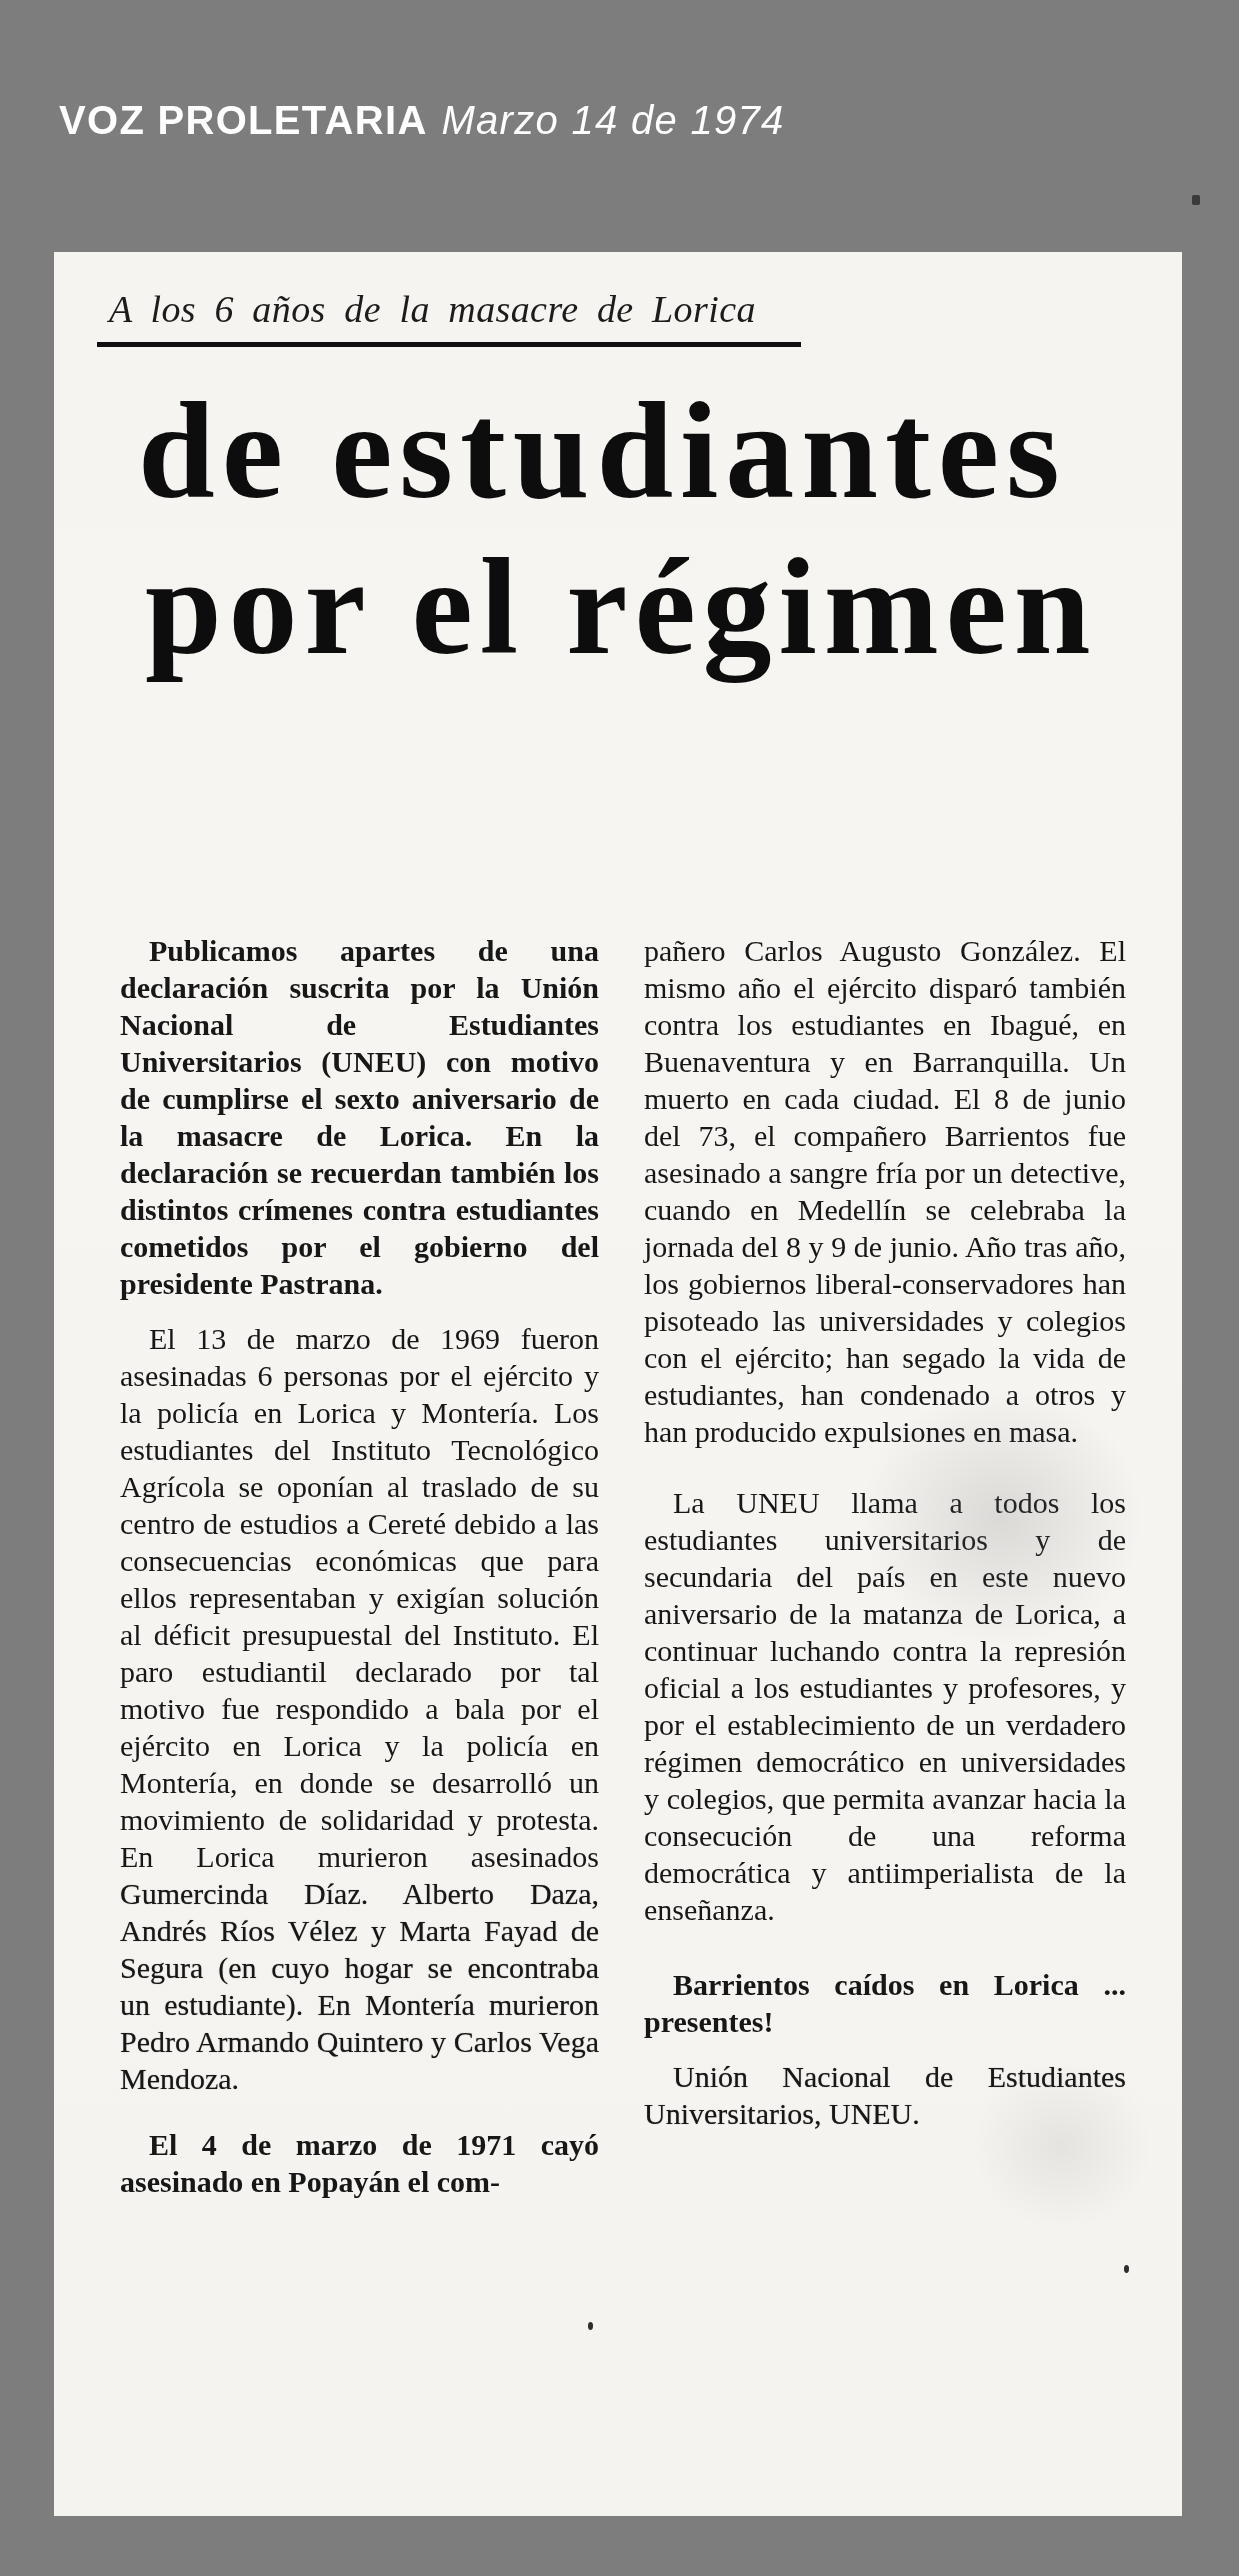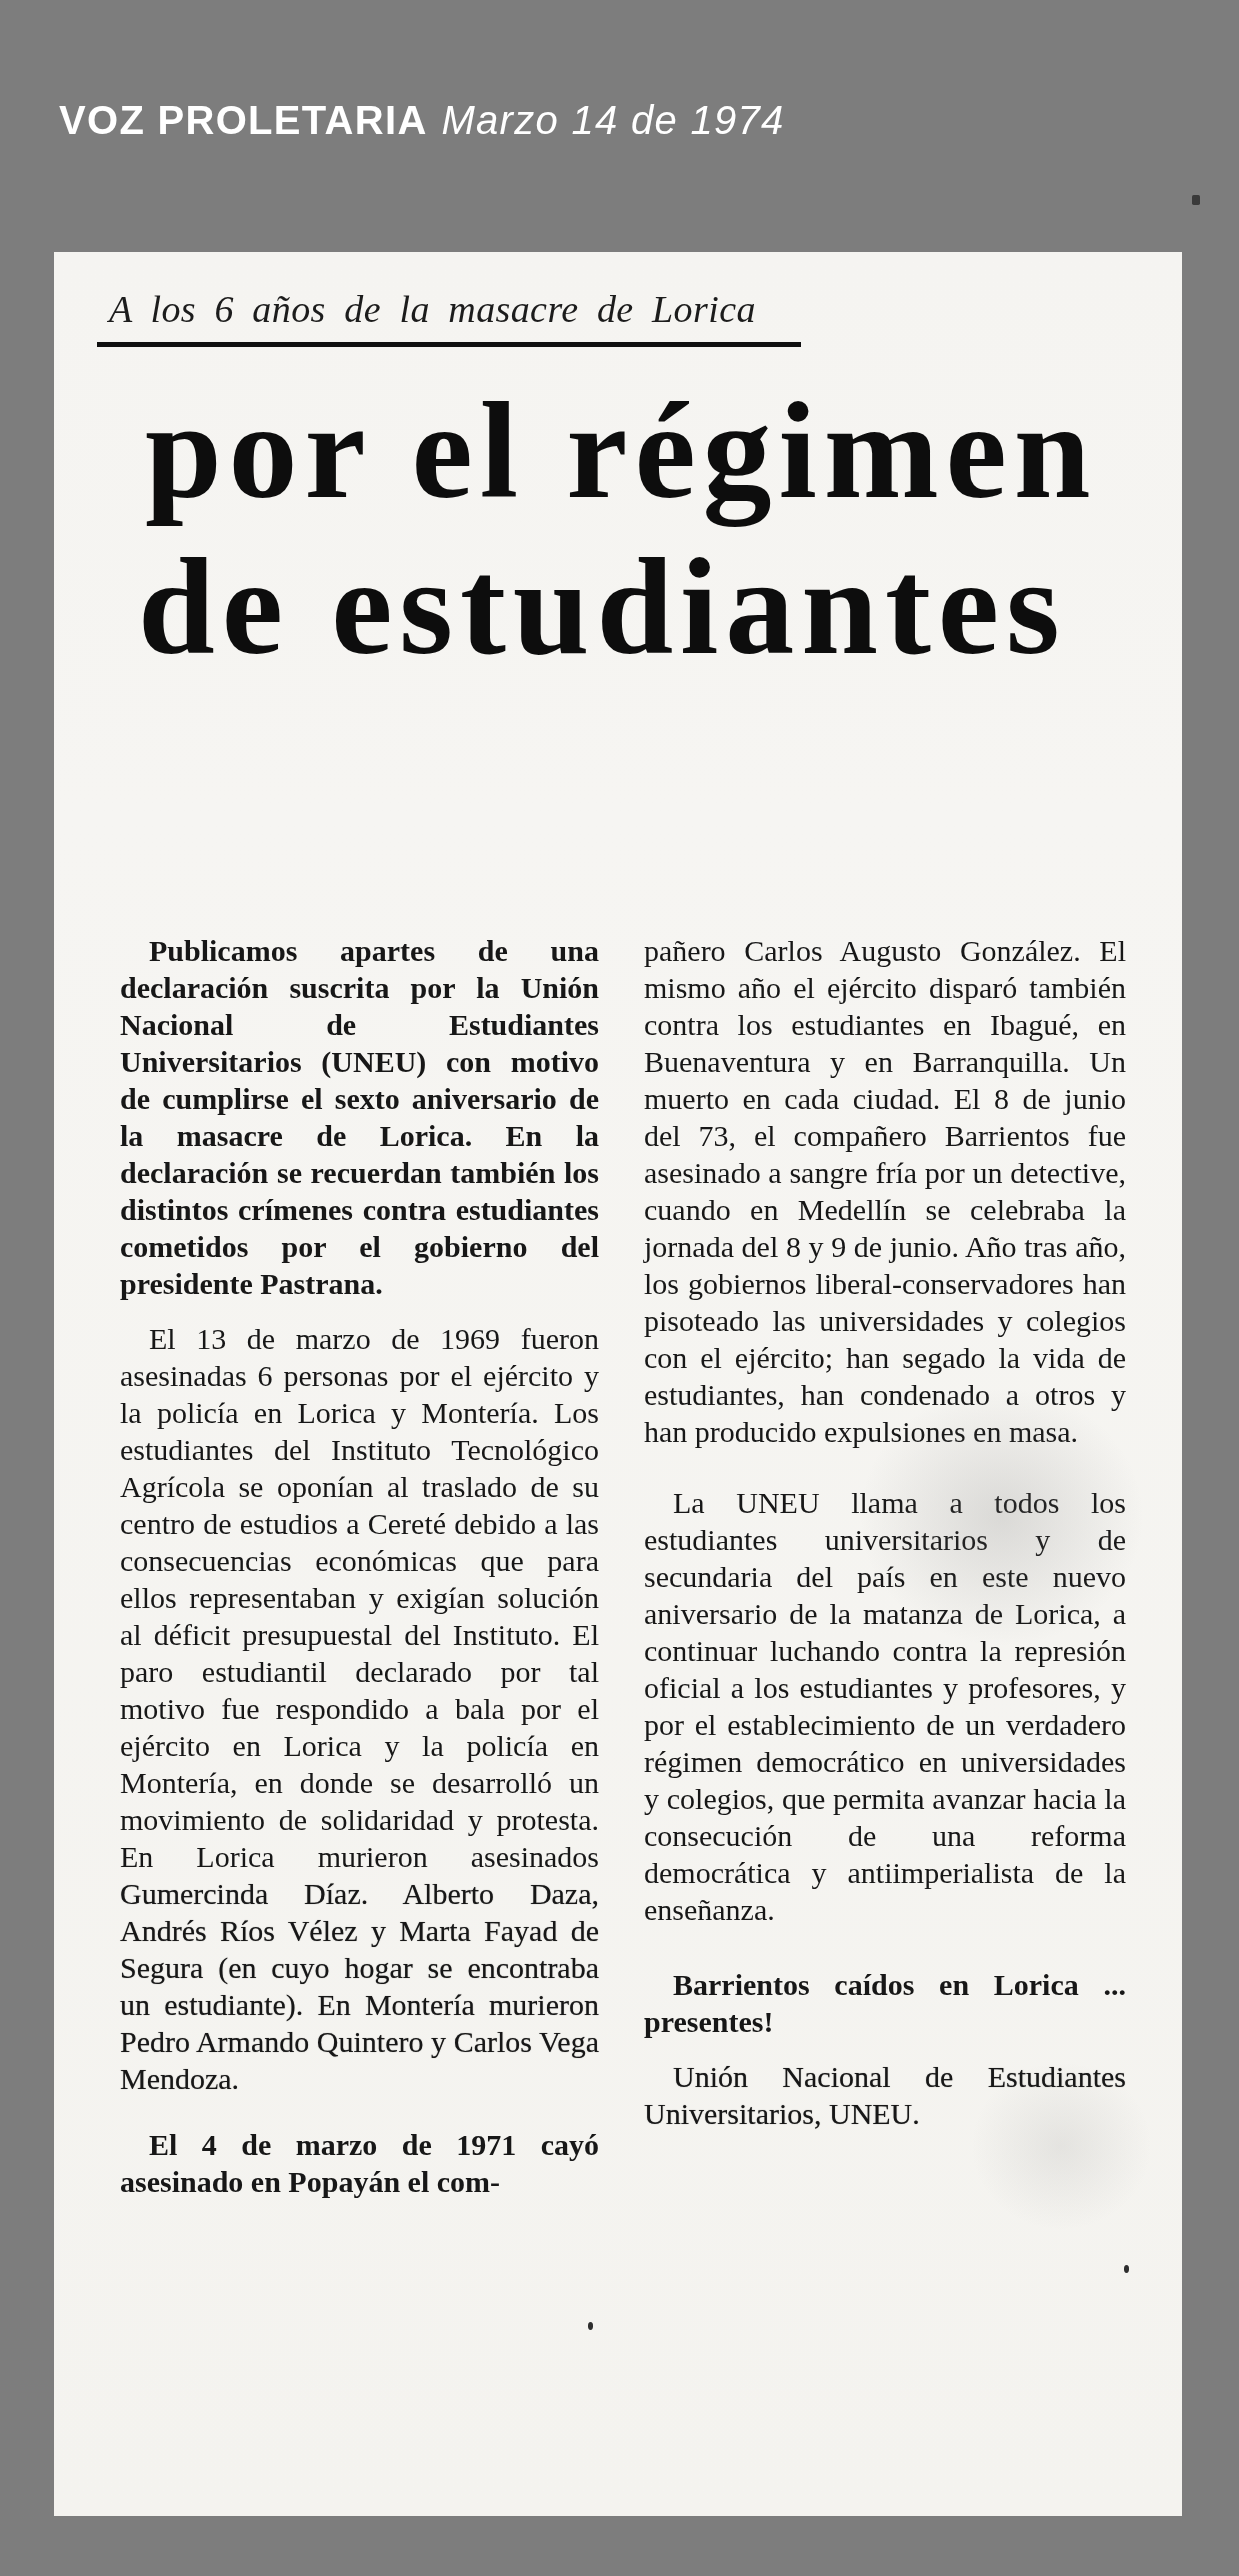--- a/index.html
+++ b/index.html
@@ -62,22 +62,22 @@
   </header>
 
   <div class="speck speck-edge"></div>
 
   <section class="paper">
 
     <div class="kicker-text">A los 6 años de la masacre de Lorica</div>
     <div class="kicker-rule"></div>
 
     <h1 class="headline">
+      <span class="hl hl2">de estudiantes</span>
       <span class="hl hl3">por el régimen</span>
-      <span class="hl hl2">de estudiantes</span>
     </h1>
 
     <div class="columns">
 
       <div class="col col-left">
         <p class="bold">Publicamos apartes de una declaración suscrita por la Unión Nacional de Estudiantes Universitarios (UNEU) con motivo de cumplirse el sexto aniversario de la masacre de Lorica. En la declaración se recuerdan también los distintos crímenes contra estudiantes cometidos por el gobierno del presidente Pastrana.</p>
         <p><span>El 13 de marzo de 1969 fueron asesinadas 6 personas por el ejército y la policía en Lorica y Montería. Los estudiantes del Instituto Tecnológico Agrícola se oponían al traslado de su centro de estudios a Cereté debido a las consecuencias económicas que para ellos representaban y exigían solución al déficit presupuestal del Instituto. El paro estudiantil declarado por tal motivo fue respondido a bala por el ejército en Lorica y la policía en Montería, en donde se desarrolló un movimiento de solidaridad y protesta. En Lorica murieron asesinados </span><span class="inked">Gumercinda Díaz. Alberto Daza, Andrés Ríos Vélez y Marta Fayad de Segura (en cuyo hogar se encontraba un estudiante). En Montería murieron Pedro Armando Quintero y Carlos Vega Mendoza.</span></p>
         <p class="bold last-left">El 4 de marzo de 1971 cayó asesinado en Popayán el com-</p>
       </div>
 

